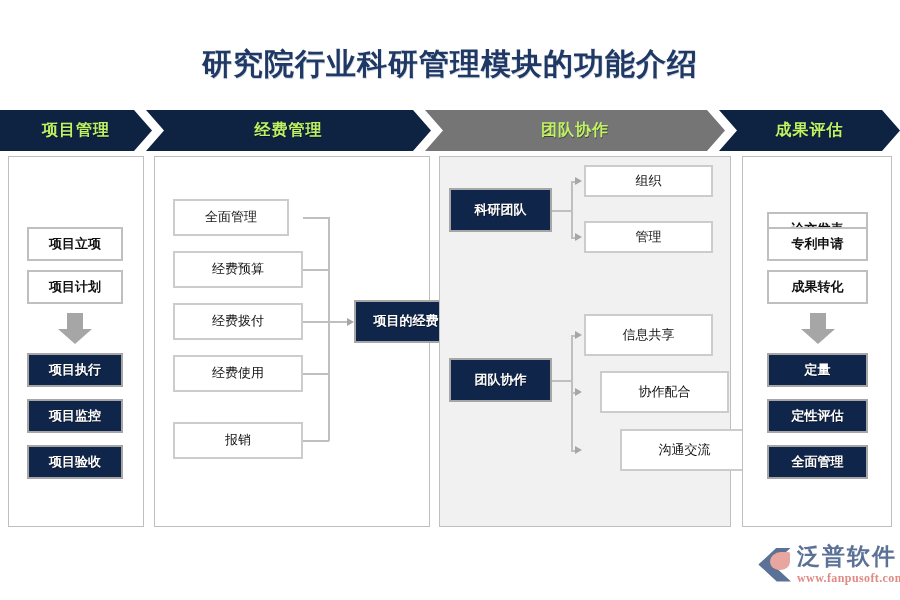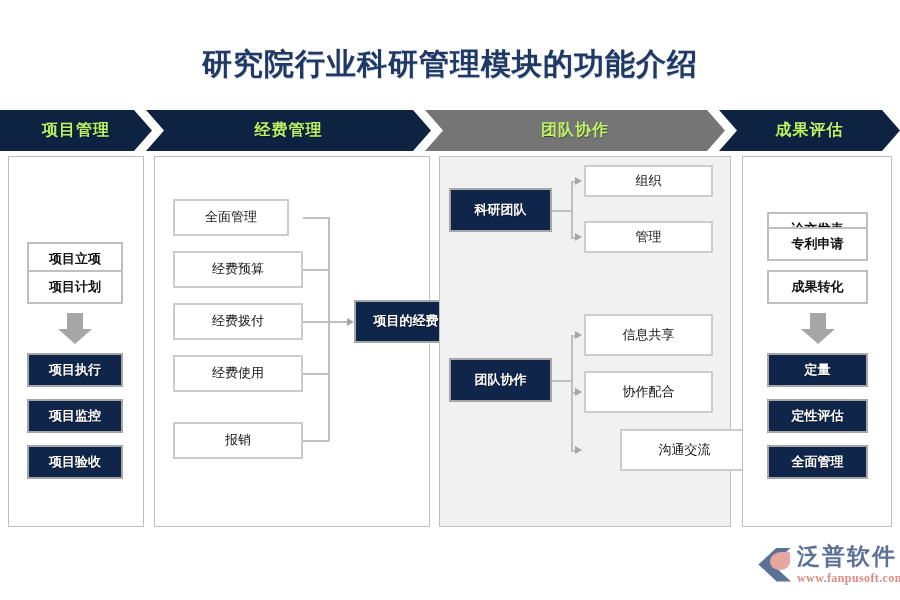--- a/index.html
+++ b/index.html
@@ -116,21 +116,21 @@
     </div>
     <div class="chev c-gray pN" style="left:425px;width:300px;">
       <span>团队协作</span>
     </div>
     <div class="chev c-navy pN" style="left:719px;width:181px;">
       <span>成果评估</span>
     </div>
   </div>
 
   <div class="panel" style="left:8px;width:136px;">
-    <div class="node plain" style="left:18px;top:70px;width:96px;height:34px;margin-top:15px;">项目立项</div>
+    <div class="node plain" style="left:18px;top:70px;width:96px;height:34px;">项目立项</div>
     <div class="node plain" style="left:18px;top:113px;width:96px;height:34px;">项目计划</div>
 
     <div class="down-arrow" style="left:49px;top:156px;width:34px;height:31px;">
       <div class="shaft"></div>
         <div class="head"></div>
     </div>
 
     <div class="node navy" style="left:18px;top:196px;width:96px;height:34px;">项目执行</div>
     <div class="node navy" style="left:18px;top:242px;width:96px;height:34px;">项目监控</div>
     <div class="node navy" style="left:18px;top:288px;width:96px;height:34px;">项目验收</div>
@@ -163,21 +163,21 @@
     <div class="node thin" style="left:144px;top:64px;width:129px;height:32px;">管理</div>
     <div class="ln h" style="left:112px;top:53px;width:20px;"></div>
     <div class="ln v" style="left:131px;top:24px;height:56px;"></div>
     <div class="ln h" style="left:131px;top:24px;width:6px;"></div>
     <div class="ln h" style="left:131px;top:80px;width:6px;"></div>
     <div class="arrowhead" style="left:135px;top:20px;"></div>
     <div class="arrowhead" style="left:135px;top:76px;"></div>
 
     <div class="node navy" style="left:9px;top:201px;width:103px;height:44px;">团队协作</div>
     <div class="node thin" style="left:144px;top:157px;width:129px;height:42px;">信息共享</div>
-    <div class="node thin" style="left:144px;top:214px;width:129px;height:42px;">协作配合</div>
+    <div class="node thin" style="left:160px;top:214px;width:129px;height:42px;">协作配合</div>
     <div class="node thin" style="left:144px;top:272px;width:129px;height:42px;margin-left:36px;">沟通交流</div>
     <div class="ln h" style="left:112px;top:223px;width:20px;"></div>
     <div class="ln v" style="left:131px;top:178px;height:115px;"></div>
     <div class="ln h" style="left:131px;top:178px;width:6px;"></div>
     <div class="ln h" style="left:131px;top:235px;width:6px;"></div>
     <div class="ln h" style="left:131px;top:293px;width:6px;"></div>
     <div class="arrowhead" style="left:135px;top:174px;"></div>
     <div class="arrowhead" style="left:135px;top:231px;"></div>
     <div class="arrowhead" style="left:135px;top:289px;"></div>
   </div>

